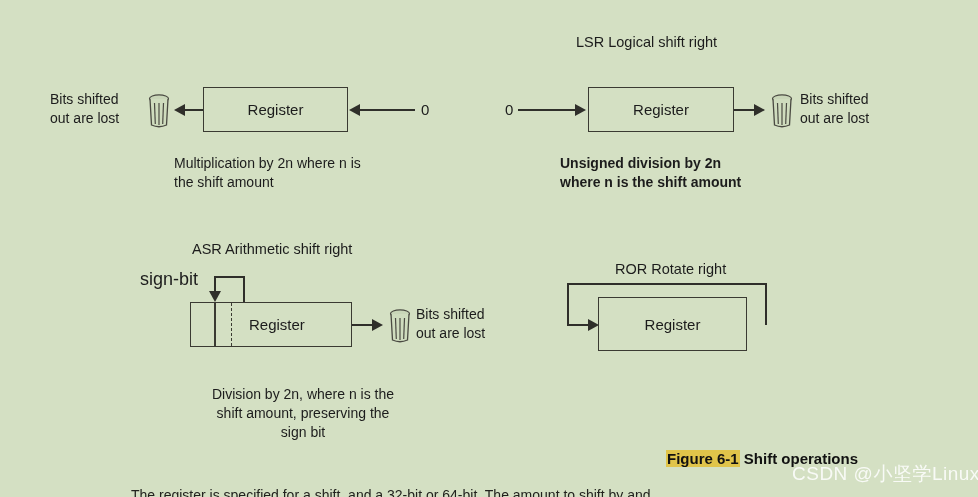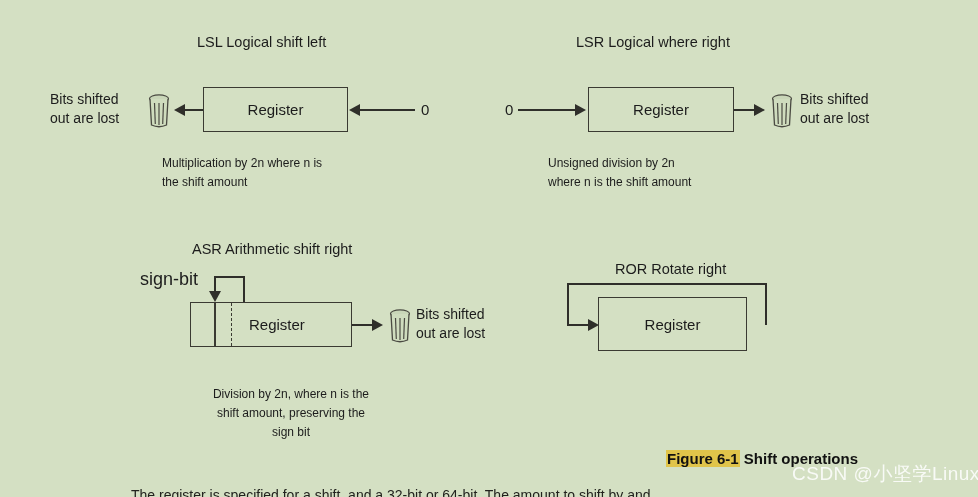--- a/index.html
+++ b/index.html
@@ -25,24 +25,25 @@
   .abs { position: absolute; }
 
   
   .panel-title {
     font-size: 14.5px;
     line-height: 17px;
     color: #1c1c1c;
     white-space: nowrap;
   }
   .note {
-    font-size: 12px;
+    font-size: 14px;
     line-height: 19px;
     color: #1c1c1c;
     white-space: pre-line;
+    margin-left: 12px;
   }
   .side-label {
     font-size: 14px;
     line-height: 19px;
     color: #1c1c1c;
     white-space: pre-line;
   }
   .zero {
     font-size: 15px;
     line-height: 15px;
@@ -131,21 +132,20 @@
     font-size: 14px;
     color: #22221e;
     white-space: nowrap;
   }
 </style>
 </head>
 <body>
 
 <div id="root">
 
-  <div class="abs panel-title" style="left:197px; top:34px;">LSL Logical shift left</div>
 
   <div class="abs side-label" style="left:50px; top:90px; width:110px;">Bits shifted
 out are lost</div>
 
   <div class="abs" style="left:146px; top:92px;">
     <svg width="26" height="38" viewBox="0 0 26 38">
       <ellipse cx="13" cy="6.5" rx="9.5" ry="3.6" fill="#c9d6b8" stroke="#4a4a42" stroke-width="1.2"></ellipse>
       <path d="M4 7 L5.5 33 Q13 36.5 20.5 33 L22 7" fill="#cfdcbe" stroke="#4a4a42" stroke-width="1.3"></path>
       <line x1="8.5" y1="11" x2="9.3" y2="32" stroke="#4a4a42" stroke-width="1.2"></line>
       <line x1="13" y1="11" x2="13" y2="33" stroke="#4a4a42" stroke-width="1.2"></line>
@@ -160,21 +160,21 @@
     <span class="reg-label">Register</span>
   </div>
 
   <div class="abs hline" style="left:360px; top:109px; width:55px;"></div>
   <div class="abs arrow-left" style="left:349px; top:104px;"></div>
   <div class="abs zero" style="left:421px; top:102px;">0</div>
 
   <div class="abs note" style="left:162px; top:154px; width:240px;">Multiplication by 2n where n is
 the shift amount</div>
 
-  <div class="abs panel-title" style="left:576px; top:34px;">LSR Logical where right</div>
+  <div class="abs panel-title" style="left:576px; top:34px;">LSR Logical shift right</div>
 
   <div class="abs zero" style="left:505px; top:102px;">0</div>
   <div class="abs hline" style="left:518px; top:109px; width:58px;"></div>
   <div class="abs arrow-right" style="left:575px; top:104px;"></div>
 
   <div class="abs reg-box" style="left:588px; top:87px; width:146px; height:45px;">
     <span class="reg-label">Register</span>
   </div>
 
   <div class="abs hline" style="left:734px; top:109px; width:22px;"></div>
@@ -186,21 +186,21 @@
       <path d="M4 7 L5.5 33 Q13 36.5 20.5 33 L22 7" fill="#cfdcbe" stroke="#4a4a42" stroke-width="1.3"></path>
       <line x1="8.5" y1="11" x2="9.3" y2="32" stroke="#4a4a42" stroke-width="1.2"></line>
       <line x1="13" y1="11" x2="13" y2="33" stroke="#4a4a42" stroke-width="1.2"></line>
       <line x1="17.5" y1="11" x2="16.7" y2="32" stroke="#4a4a42" stroke-width="1.2"></line>
     </svg>
   </div>
 
   <div class="abs side-label" style="left:800px; top:90px; width:120px;">Bits shifted
 out are lost</div>
 
-  <div class="abs note" style="left:548px; top:154px; width:250px;">Unsigned division by 2n
+  <div class="abs note" style="left:548px; top:154px; width:250px;font-weight:bold;">Unsigned division by 2n
 where n is the shift amount</div>
 
   <div class="abs panel-title" style="left:192px; top:241px;">ASR Arithmetic shift right</div>
 
   <div class="abs signbit" style="left:140px; top:271px;">sign-bit</div>
 
   <div class="abs hline" style="left:214px; top:276px; width:31px;"></div>
   <div class="abs vline" style="left:243px; top:276px; height:26px;"></div>
   <div class="abs vline" style="left:214px; top:276px; height:17px;"></div>
   <div class="abs arrow-down" style="left:209px; top:291px;"></div>

